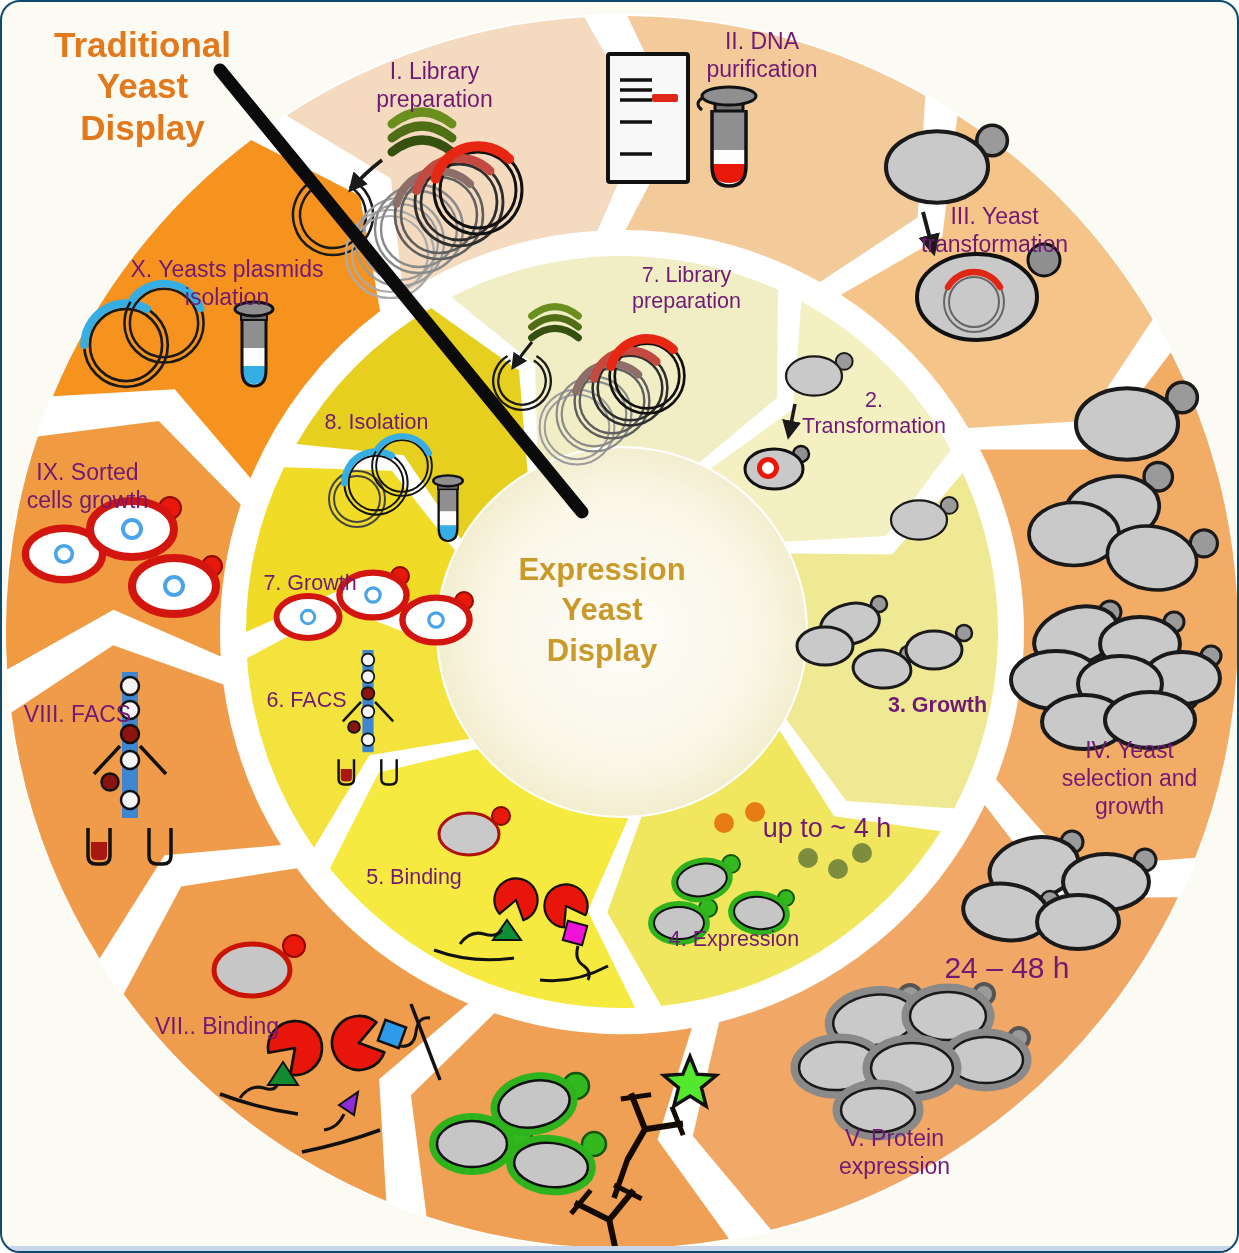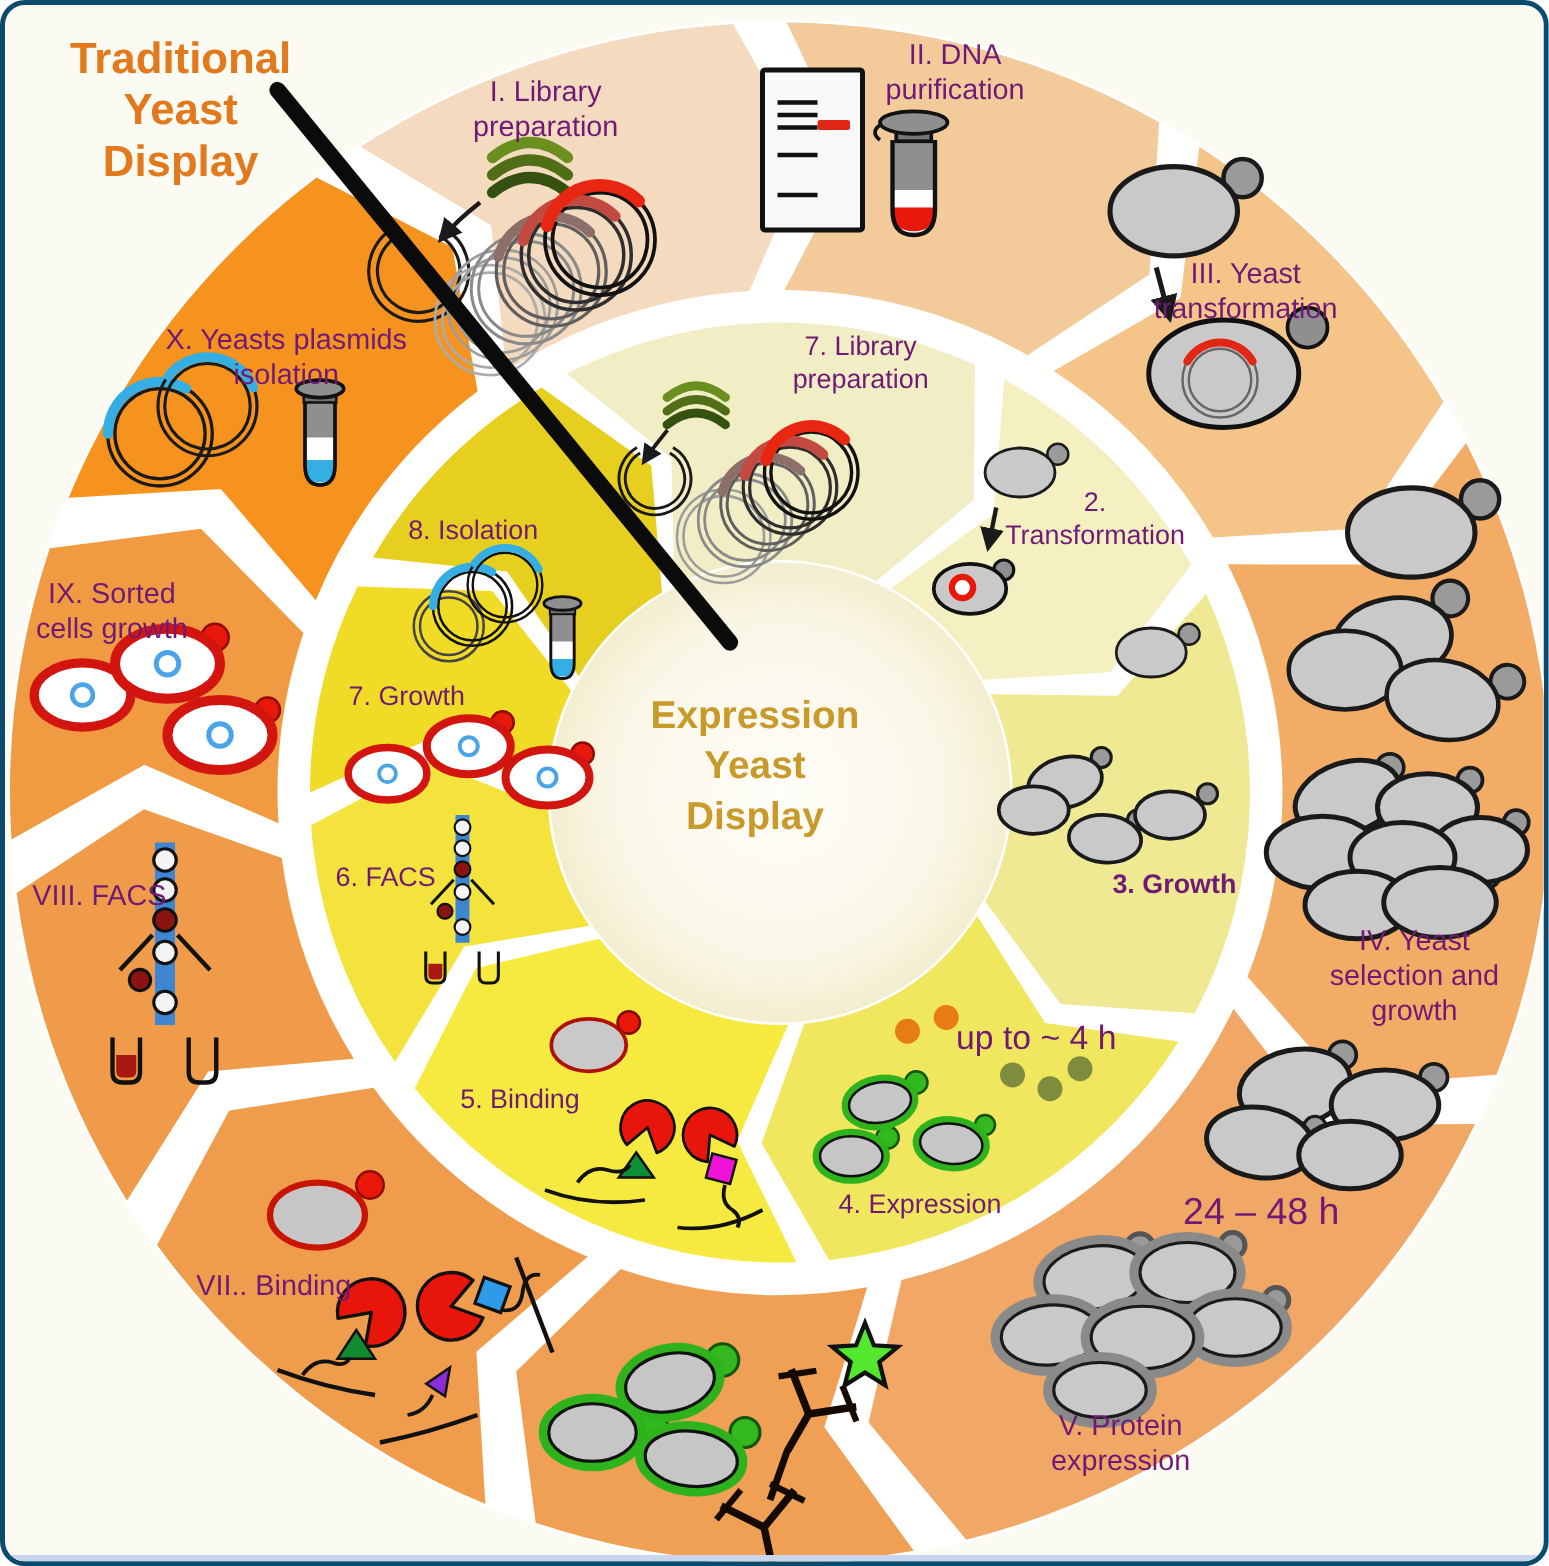--- a/index.html
+++ b/index.html
@@ -1,18 +1,18 @@
 <!DOCTYPE html>
 <html><head>
 <meta charset="utf-8">
 <style>
   html,body { margin:0; padding:0; background:#ffffff; }
   .stage {
     position:relative; width:1239px; height:1253px;
-    background:#FBFAF3; border:4px solid #0c4a6e; border-radius:20px;
+    background:#FBFAF3; border:2px solid #0c4a6e; border-radius:20px;
     overflow:hidden; box-sizing:border-box;
     font-family:"Liberation Sans", sans-serif;
   }
   .stage svg { position:absolute; left:0; top:0; }
   .lbl {
     position:absolute; white-space:pre-line; text-align:center;
     color:#701a75; line-height:1.22; font-family:"Liberation Sans", sans-serif;
   }
   .lbl-outer { font-size:23px; }
   .lbl-inner { font-size:21.5px; }
@@ -406,23 +406,23 @@
 <div class="lbl lbl-outer" style="left:8px;top:428px;width:155px;margin-top:28px;">IX. Sorted
 cells growth</div>
 <div class="lbl lbl-outer" style="left:105px;top:253px;width:240px;">X. Yeasts plasmids
 isolation</div>
 
 <div class="lbl lbl-inner" style="left:597px;top:260px;width:175px;">7. Library
 preparation</div>
 <div class="lbl lbl-inner" style="left:772px;top:385px;width:200px;">2.
 Transformation</div>
 <div class="lbl lbl-inner" style="left:858px;top:690px;width:155px;font-weight:bold;">3. Growth</div>
-<div class="lbl lbl-inner" style="left:652px;top:946px;width:160px;">4. Expression</div>
+<div class="lbl lbl-inner" style="left:652px;top:924px;width:160px;">4. Expression</div>
 <div class="lbl lbl-inner" style="left:338px;top:862px;width:148px;">5. Binding</div>
 <div class="lbl lbl-inner" style="left:252px;top:685px;width:105px;">6. FACS</div>
-<div class="lbl lbl-inner" style="left:248px;top:540px;width:120px;text-align:right;">7. Growth</div>
+<div class="lbl lbl-inner" style="left:248px;top:568px;width:120px;">7. Growth</div>
 <div class="lbl lbl-inner" style="left:302px;top:407px;width:145px;">8. Isolation</div>
 
 <div class="lbl time-small" style="left:740px;top:810px;width:170px;">up to ~ 4 h</div>
 <div class="lbl time-big" style="left:915px;top:948px;width:180px;">24 – 48 h</div>
 
 <div class="bottom-edge"></div>
 </div>
 
 </body></html>

